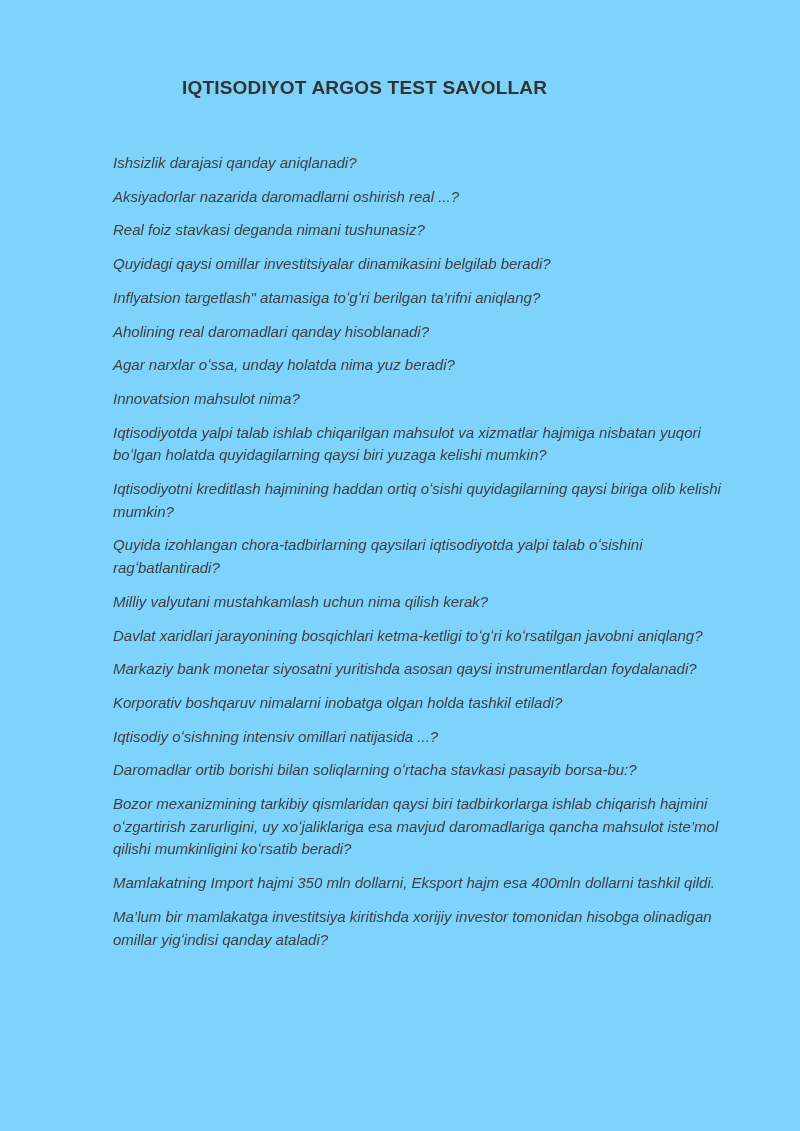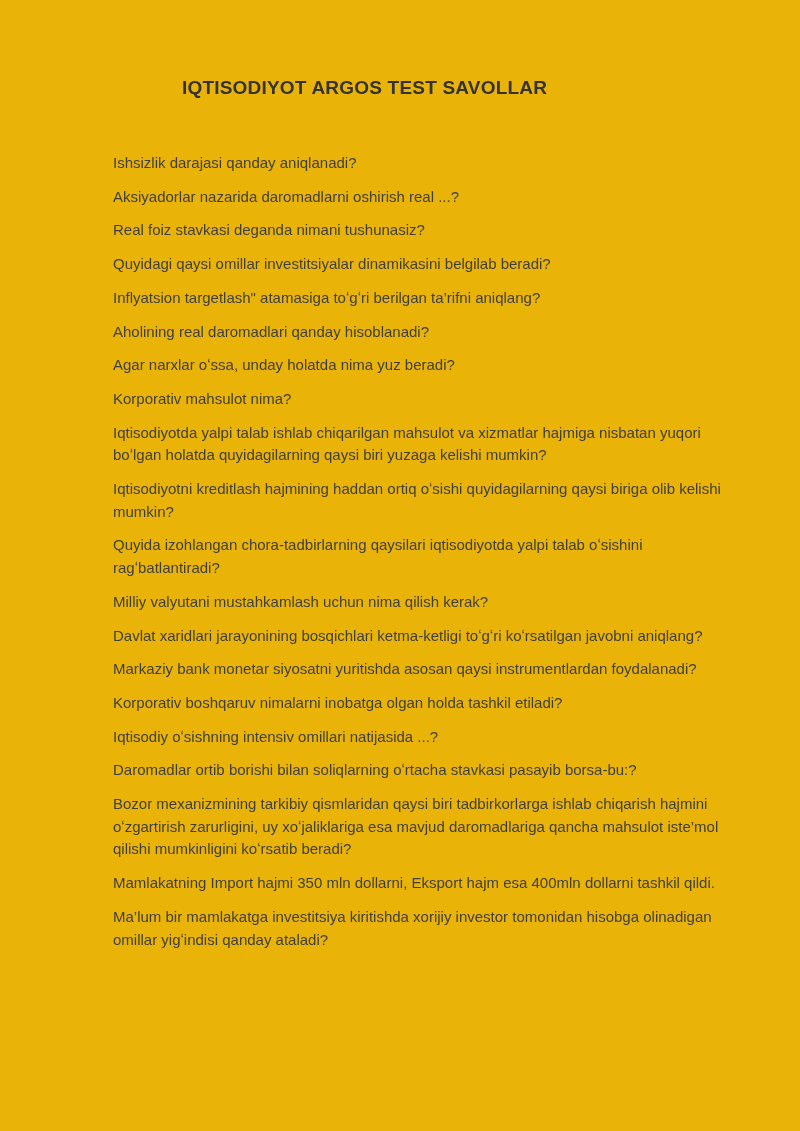--- a/index.html
+++ b/index.html
@@ -4,38 +4,39 @@
 <style>
   html, body {
     margin: 0;
     padding: 0;
     background: #ffffff;
   }
   .page {
     position: relative;
     width: 800px;
     height: 1131px;
-    background: #eab308;
+    background: #7dd3fc;
     overflow: hidden;
     font-family: "Liberation Sans", sans-serif;
   }
   .content {
     box-sizing: border-box;
     padding: 76px 57px 0 113px;
   }
   h1.doc-title {
     margin: 0 0 52px 69px;
     font-size: 19px;
     line-height: 24px;
     font-weight: bold;
     color: #333333;
     letter-spacing: 0.2px;
   }
   .question-list {
     width: 630px;
+    font-style: italic;
   }
   p.question {
     margin: 0 0 11px 0;
     font-size: 15px;
     line-height: 22.7px;
     font-weight: 400;
     color: #3f3f3f;
   }
 </style>
 </head>
@@ -45,21 +46,21 @@
   <div class="content">
     <h1 class="doc-title">IQTISODIYOT ARGOS TEST SAVOLLAR</h1>
     <div class="question-list" id="question-list">
         <p class="question">Ishsizlik darajasi qanday aniqlanadi?</p>
         <p class="question">Aksiyadorlar nazarida daromadlarni oshirish real ...?</p>
         <p class="question">Real foiz stavkasi deganda nimani tushunasiz?</p>
         <p class="question">Quyidagi qaysi omillar investitsiyalar dinamikasini belgilab beradi?</p>
         <p class="question">Inflyatsion targetlash" atamasiga toʻgʻri berilgan ta’rifni aniqlang?</p>
         <p class="question">Aholining real daromadlari qanday hisoblanadi?</p>
         <p class="question">Agar narxlar oʻssa, unday holatda nima yuz beradi?</p>
-        <p class="question">Korporativ mahsulot nima?</p>
+        <p class="question">Innovatsion mahsulot nima?</p>
         <p class="question">Iqtisodiyotda yalpi talab ishlab chiqarilgan mahsulot va xizmatlar hajmiga nisbatan yuqori boʻlgan holatda quyidagilarning qaysi biri yuzaga kelishi mumkin?</p>
         <p class="question">Iqtisodiyotni kreditlash hajmining haddan ortiq oʻsishi quyidagilarning qaysi biriga olib kelishi mumkin?</p>
         <p class="question">Quyida izohlangan chora-tadbirlarning qaysilari iqtisodiyotda yalpi talab oʻsishini ragʻbatlantiradi?</p>
         <p class="question">Milliy valyutani mustahkamlash uchun nima qilish kerak?</p>
         <p class="question">Davlat xaridlari jarayonining bosqichlari ketma-ketligi toʻgʻri koʻrsatilgan javobni aniqlang?</p>
         <p class="question">Markaziy bank monetar siyosatni yuritishda asosan qaysi instrumentlardan foydalanadi?</p>
         <p class="question">Korporativ boshqaruv nimalarni inobatga olgan holda tashkil etiladi?</p>
         <p class="question">Iqtisodiy oʻsishning intensiv omillari natijasida ...?</p>
         <p class="question">Daromadlar ortib borishi bilan soliqlarning oʻrtacha stavkasi pasayib borsa-bu:?</p>
         <p class="question">Bozor mexanizmining tarkibiy qismlaridan qaysi biri tadbirkorlarga ishlab chiqarish hajmini oʻzgartirish zarurligini, uy xoʻjaliklariga esa mavjud daromadlariga qancha mahsulot iste’mol qilishi mumkinligini koʻrsatib beradi?</p>

